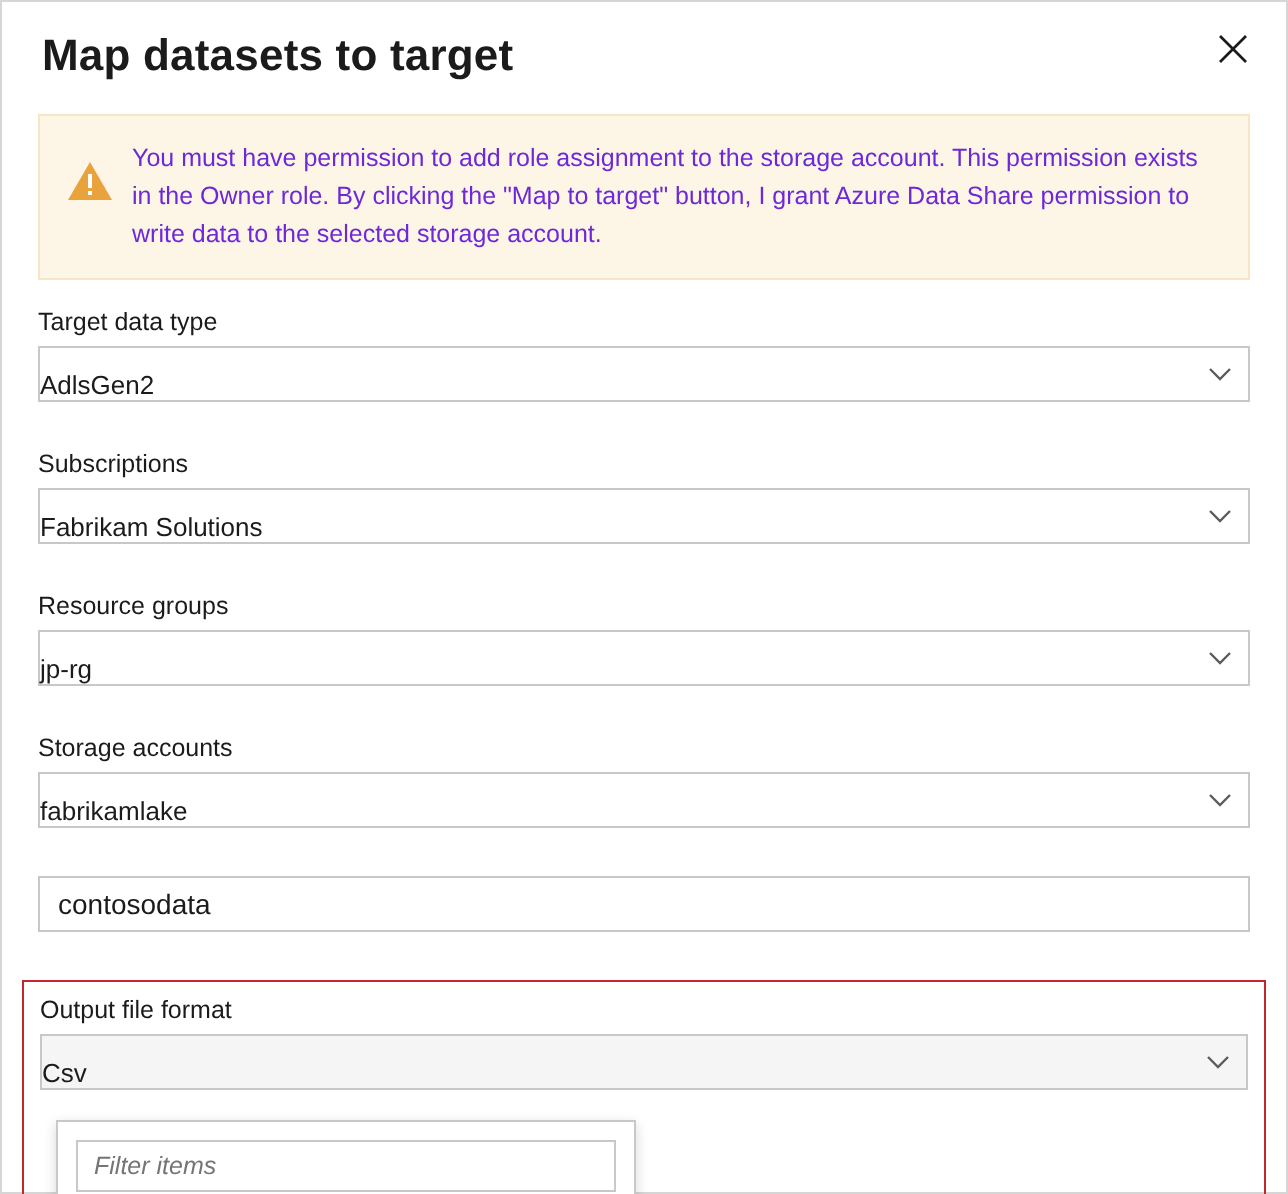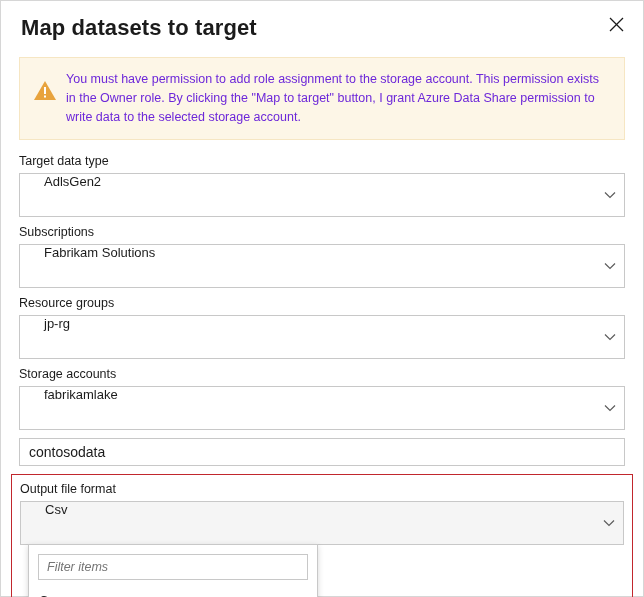--- a/index.html
+++ b/index.html
@@ -69,40 +69,40 @@
   .banner-text {
     font-size: 12.5px;
     line-height: 19px;
     color: #6d28d9;
   }
 
   .form {
     padding: 14px 18px 0 18px;
   }
   .field {
-    margin-bottom: 8px;
+    margin-bottom: 24px;
   }
   .field-label {
     font-size: 12.5px;
     color: #1b1b1b;
     margin-bottom: 5px;
     display: block;
   }
   .req-star {
     color: #c1272d;
     margin-right: 3px;
   }
   .select-box {
     position: relative;
-    height: 44px;
-    border: 1px solid #c8c8c8;
-    background: #ffffff;
-    display: flex;
-    align-items: flex-start;
-    padding: 0 28px 0 24px;
+    height: 28px;
+    border: 1px solid #c8c8c8;
+    background: #ffffff;
+    display: flex;
+    align-items: flex-end;
+    padding: 0 28px 0 0;
     box-sizing: border-box;
     font-size: 13px;
     color: #1b1b1b;
     cursor: pointer;
   }
   .select-box.greyed {
     background: #f5f5f5;
   }
   .chev {
     position: absolute;

